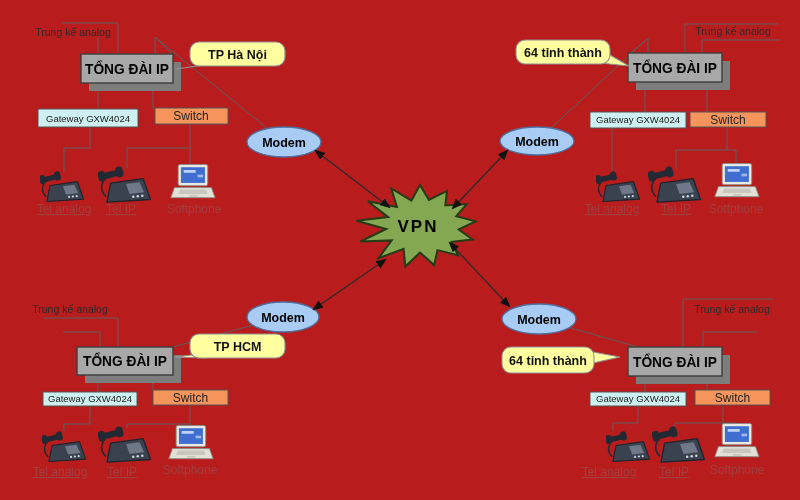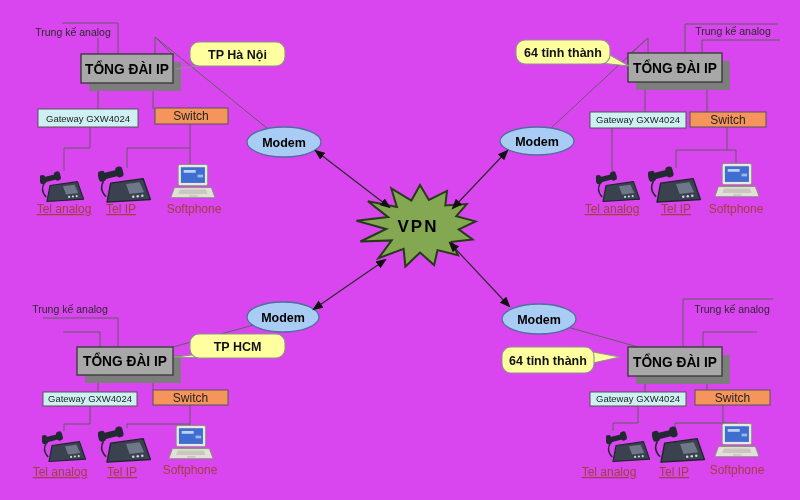--- a/index.html
+++ b/index.html
@@ -1,16 +1,16 @@
 <!DOCTYPE html>
 <html><head>
 <meta charset="utf-8">
 <style>
   html,body{margin:0;padding:0;background:#fff;}
-  .canvas{position:relative;width:800px;height:500px;background:#d946ef;overflow:hidden;
+  .canvas{position:relative;width:800px;height:500px;background:#b91c1c;overflow:hidden;
           font-family:"Liberation Sans", sans-serif;}
   svg{position:absolute;left:0;top:0;}
   .wire{stroke:#5f5f5f;stroke-width:1;fill:none;}
   .arrow{stroke:#2a2a2a;stroke-width:1.2;}
   .pbx-shadow{fill:#7d7d7d;}
   .pbx-box{fill:#a8a8a8;stroke:#3c3c3c;stroke-width:1.4;}
   .pbx-label{font-size:14px;font-weight:bold;fill:#000;text-anchor:middle;}
   .gw-box{fill:#cff0f2;stroke:#555;stroke-width:1;}
   .gw-label{font-size:9.5px;fill:#1c1c1c;text-anchor:middle;}
   .sw-box{fill:#f5955c;stroke:#555;stroke-width:1;}

